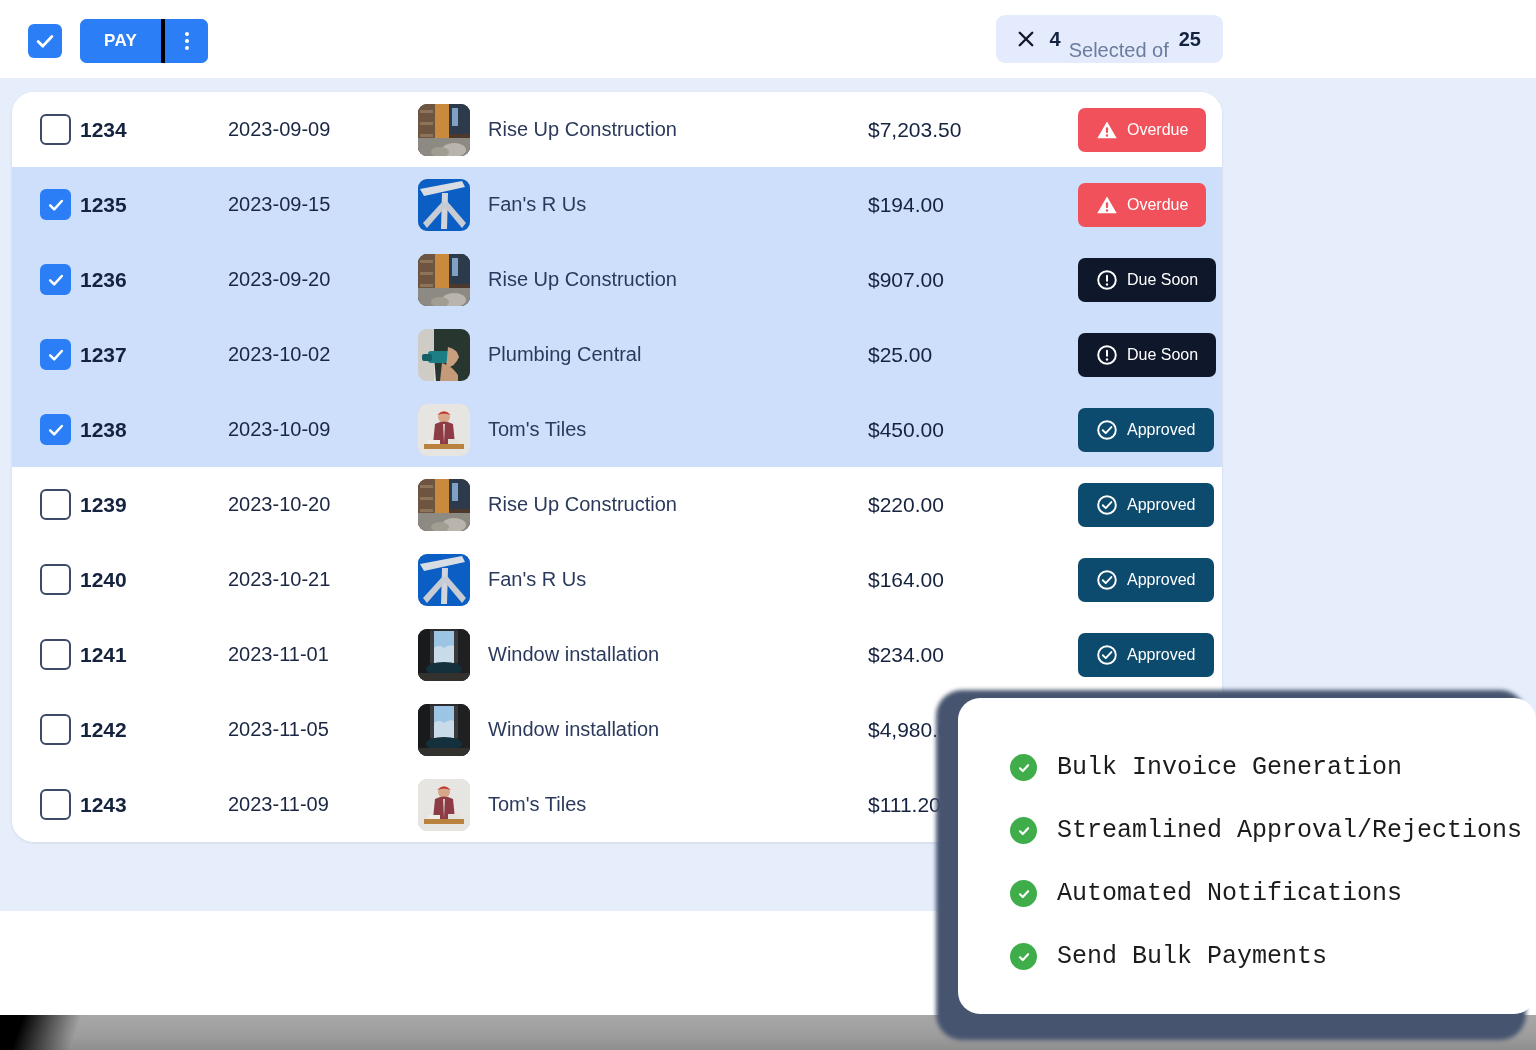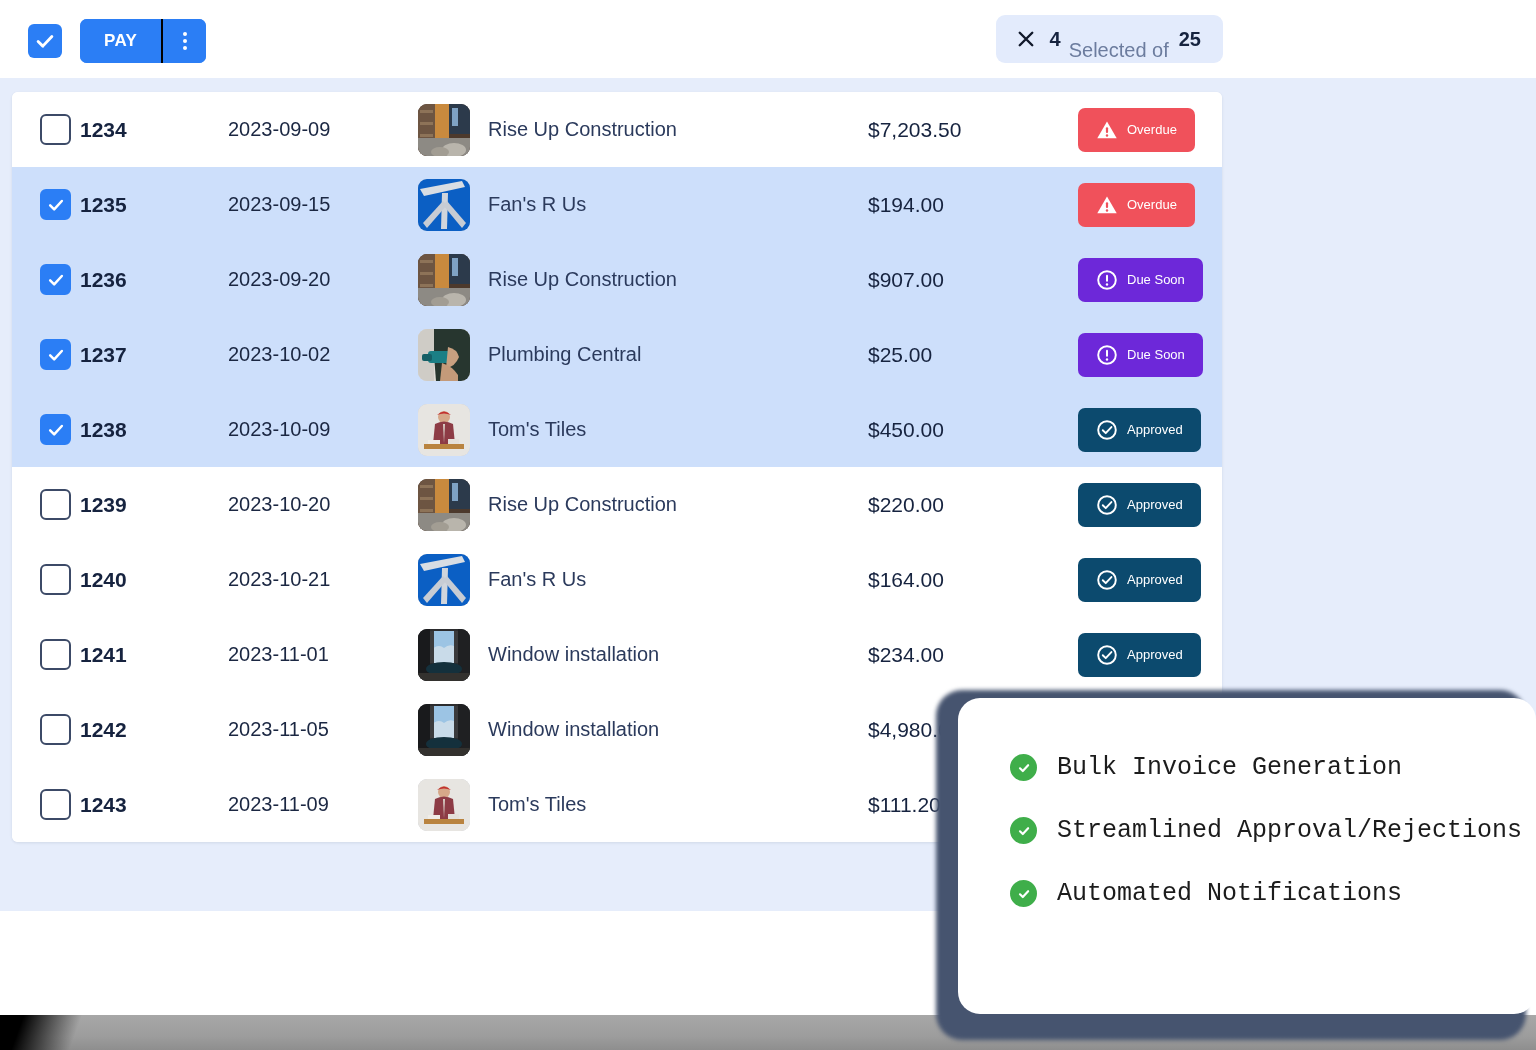--- a/index.html
+++ b/index.html
@@ -26,21 +26,21 @@
   }
   .cb-master svg{ display:block; }
   .pay-group{
     display:flex; height:44px; border-radius:7px; overflow:hidden;
     background:#2b7ef5;
   }
   .pay-btn{
     display:flex; align-items:center; justify-content:center;
     padding:0 24px; color:#fff; font-size:17px; font-weight:700;
     letter-spacing:.4px; cursor:pointer; background:#2b7ef5;
-    border-right:2px solid #000000;
+    border-right:4px solid #000000;
   }
   .pay-more{
     width:43px; display:flex; align-items:center; justify-content:center;
     cursor:pointer; background:#2b7ef5;
   }
   .dots{ display:flex; flex-direction:column; gap:3px; align-items:center;}
   .dots i{ display:block; width:4px; height:4px; border-radius:50%; background:#fff;}
 
   #selinfo{
     position:absolute; right:313px; top:15px;
@@ -67,21 +67,21 @@
     background:linear-gradient(180deg,#a7a7a7 0%, #9d9d9d 60%, #8e8e8e 100%);
   }
   #laptopbase:before{
     content:""; position:absolute; left:0; top:0; width:120px; height:35px;
     background:linear-gradient(110deg,#000 0%, #000 18%, rgba(0,0,0,0) 62%);
   }
 
   
   #tablecard{
     position:absolute; left:12px; top:92px; width:1210px;
-    background:#ffffff; border-radius:6px; overflow:hidden;
+    background:#ffffff; border-radius:22px; overflow:hidden;
     box-shadow:0 1px 3px rgba(22,35,63,.10);
   }
   .row{
     height:75px; display:flex; align-items:center;
     background:#ffffff; position:relative;
   }
   .row.selected{ background:#cddffb; }
 
   .c-check{ width:68px; display:flex; justify-content:flex-start; padding-left:28px;}
   .cb{
@@ -101,25 +101,25 @@
     background:#c9ccd2; overflow:hidden; position:relative;
   }
   .thumb svg{display:block;width:100%;height:100%;}
   .vname{ font-size:20px; color:#2b3a5c; }
   .c-amt{ width:210px; font-size:21px; color:#16233f; }
   .c-status{ flex:1; display:flex; justify-content:flex-start; }
 
   .badge{
     display:inline-flex; align-items:center; gap:9px;
     height:44px; padding:0 18px; border-radius:7px;
-    color:#ffffff; font-size:13px; white-space:nowrap; cursor:pointer;
+    color:#ffffff; font-size:16px; white-space:nowrap; cursor:pointer;
   }
   .badge svg{ display:block; flex:0 0 auto; }
   .badge.overdue{ background:#f0515b; }
-  .badge.due{ background:#6d28d9; }
+  .badge.due{ background:#0f172a; }
   .badge.approved{ background:#0c4a6e; }
 
   
   #featurewrap{
     position:absolute; left:936px; top:690px; width:600px; height:360px;
   }
   #featureshadow{
     position:absolute; left:0; top:0; width:590px; height:350px;
     background:#46546f; border-radius:26px;
     filter:blur(2px);
@@ -533,16 +533,24 @@
           <span class="flabel">Streamlined Approval/Rejections</span>
         </div>
         <div class="feat">
           <span class="tick">
             <svg width="16" height="16" viewBox="0 0 24 24">
               <path d="M6 12.4 L10.2 16.6 L18.2 7.8" fill="none" stroke="#ffffff" stroke-width="3.2" stroke-linecap="round" stroke-linejoin="round"></path>
             </svg>
           </span>
           <span class="flabel">Automated Notifications</span>
         </div>
+        <div class="feat">
+          <span class="tick">
+            <svg width="16" height="16" viewBox="0 0 24 24">
+              <path d="M6 12.4 L10.2 16.6 L18.2 7.8" fill="none" stroke="#ffffff" stroke-width="3.2" stroke-linecap="round" stroke-linejoin="round"></path>
+            </svg>
+          </span>
+          <span class="flabel">Send Bulk Payments</span>
+        </div>
       </div>
   </div>
 
 </div>
 
 </body></html>

